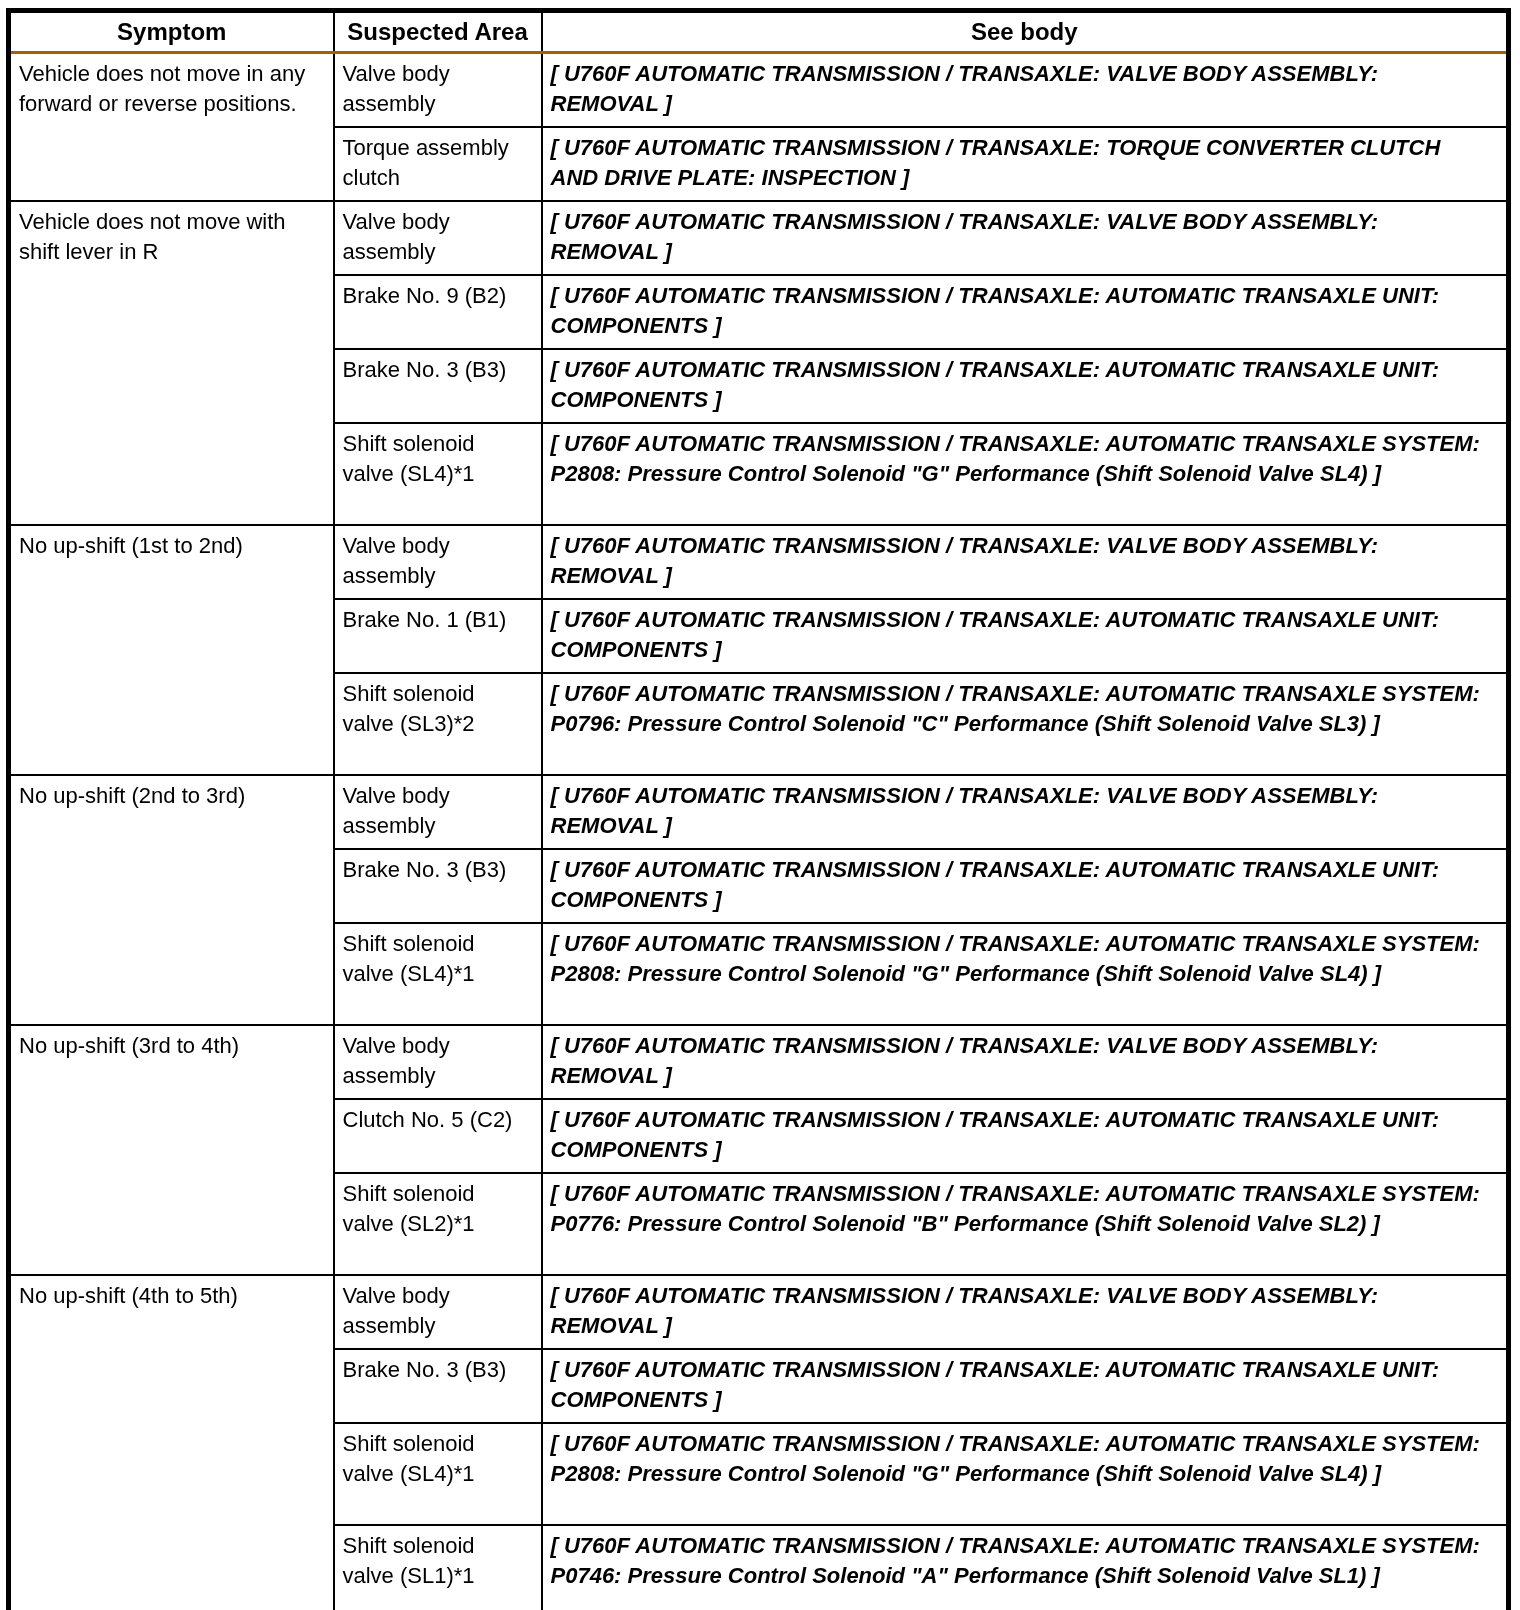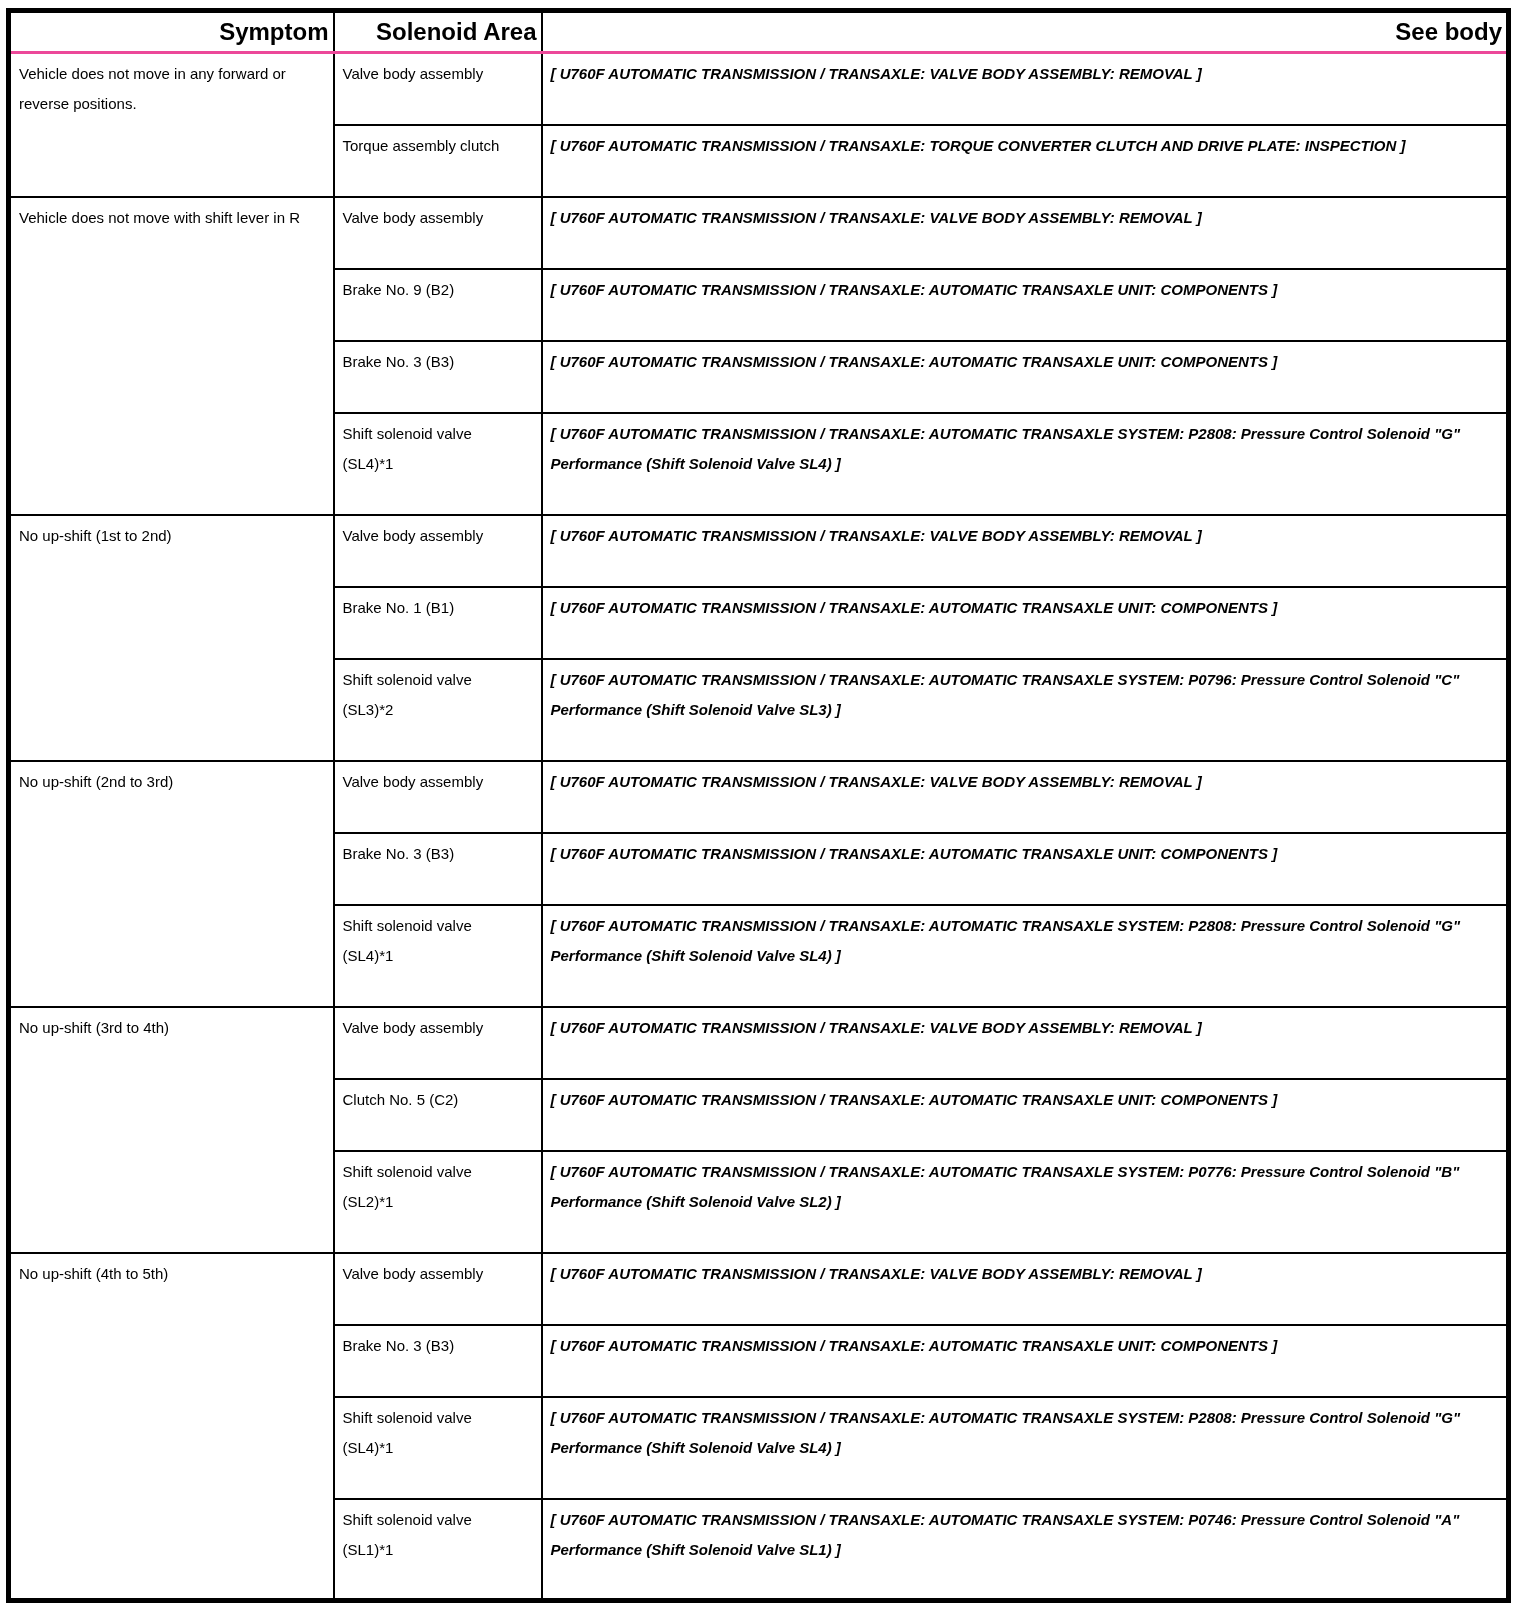--- a/index.html
+++ b/index.html
@@ -24,31 +24,31 @@
   table.diag col.c-area    { width: 208px; }
   table.diag col.c-page    { width: 967px; }
 
   table.diag th,
   table.diag td {
     border: 2px solid #000000;
     box-sizing: border-box;
     overflow: hidden;
   }
   table.diag thead th {
-    border-bottom: 3px solid #ec4899;
+    border-bottom: 3px solid #a16207;
     font-size: 24px;
     font-weight: bold;
-    text-align: right;
+    text-align: center;
     vertical-align: middle;
     height: 42px;
     padding: 4px 4px;
     line-height: 28px;
   }
   table.diag td {
-    font-size: 15px;
+    font-size: 22px;
     line-height: 30px;
     vertical-align: top;
     padding: 5px 22px 7px 8px;
   }
   td.symptom {
     vertical-align: middle;
     padding-right: 28px; 
   }
   td.area {
     padding-right: 14px;
@@ -67,21 +67,21 @@
 
 <table class="diag">
   <colgroup>
     <col class="c-symptom">
     <col class="c-area">
     <col class="c-page">
   </colgroup>
   <thead>
     <tr>
       <th>Symptom</th>
-      <th>Solenoid Area</th>
+      <th>Suspected Area</th>
       <th>See body</th>
     </tr>
   </thead>
   <tbody>
 
     <tr class="h2">
       <td class="symptom" rowspan="2">Vehicle does not move in any forward or reverse positions.</td>
       <td class="area">Valve body assembly</td>
       <td class="page">[ U760F AUTOMATIC TRANSMISSION / TRANSAXLE: VALVE BODY ASSEMBLY: REMOVAL ]</td>
     </tr>

